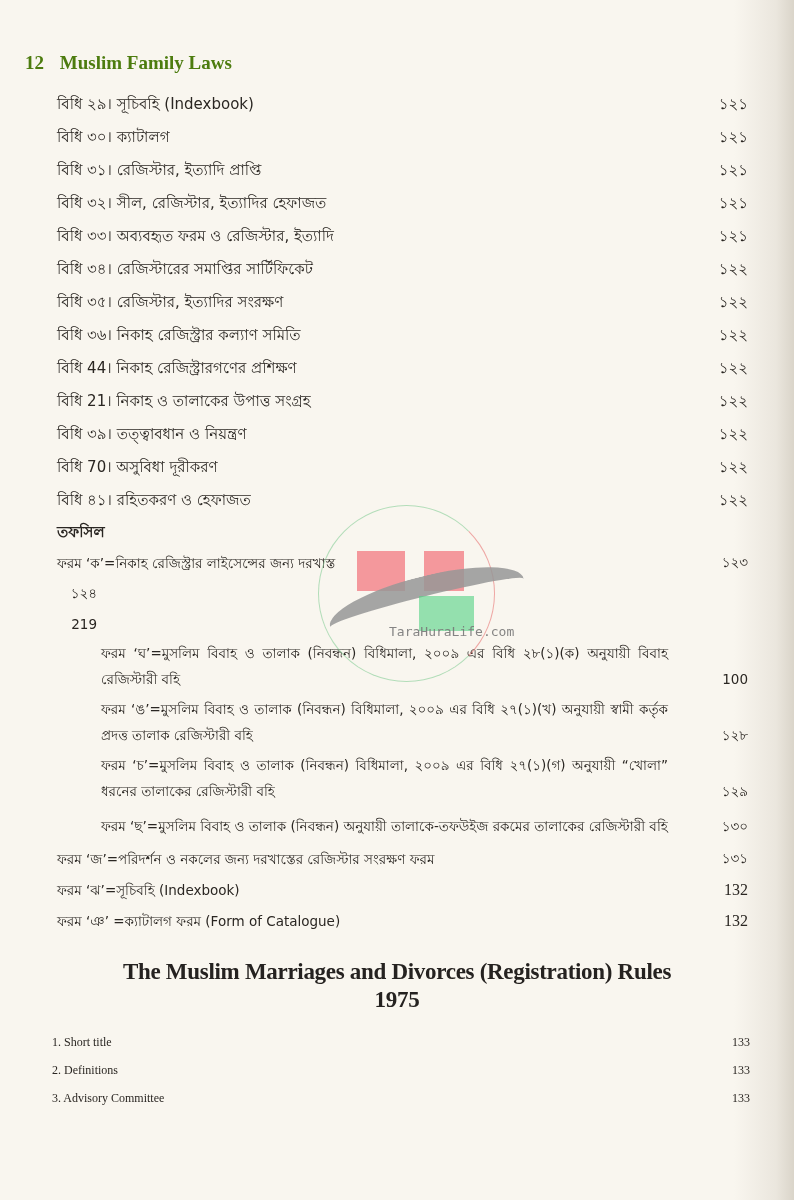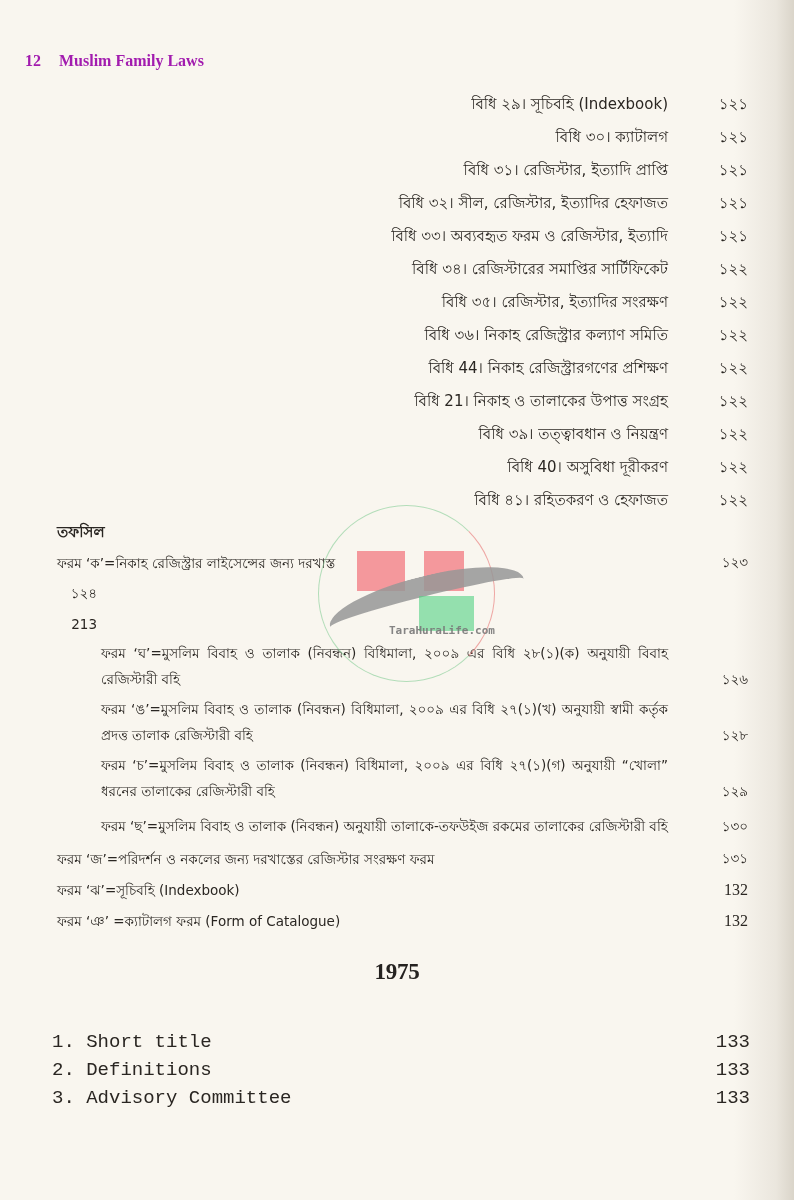--- a/index.html
+++ b/index.html
@@ -20,22 +20,22 @@
       top: 0; right: 0;
       width: 60px; height: 1200px;
       background: linear-gradient(to right, rgba(249,246,239,0) 0%, rgba(225,220,210,0.6) 70%, rgba(210,204,192,0.8) 100%);
       pointer-events: none;
     }
     .running-head {
       position: absolute;
       top: 52px;
       left: 25px;
       font-weight: bold;
-      font-size: 16px;
-      color: #a21caf;
+      font-size: 19px;
+      color: #4d7c0f;
     }
     .running-head .pg {
       display: inline-block;
       width: 30px;
     }
     .toc {
       position: absolute;
       left: 57px;
       right: 46px;
       top: 88px;
@@ -52,21 +52,21 @@
       flex: 1;
       padding-right: 40px;
       line-height: 25px;
     }
     .row .page {
       width: 40px;
       text-align: right;
       line-height: 25px;
     }
     .rule-row { height: 33px; align-items: center; }
-    .rule-row .label, .rule-row .page { line-height: 33px; text-align: right; }
+    .rule-row .label, .rule-row .page { line-height: 33px; }
     .heading {
       font-family: "DejaVu Sans", sans-serif;
       font-weight: bold;
       font-size: 15px;
       height: 30px;
       line-height: 30px;
     }
     .form-row {
       font-size: 13.5px;
       min-height: 31px;
@@ -94,24 +94,24 @@
     }
     .en-toc {
       position: absolute;
       left: 52px;
       right: 44px;
       top: 1028px;
     }
     .en-row {
       display: flex;
       justify-content: space-between;
-      font-size: 19px;
+      font-size: 12px;
       line-height: 28px;
       height: 28px;
-      font-family: Liberation Mono, monospace;
+      font-family: Liberation Serif, serif;
     }
     .watermark {
       position: absolute;
       left: 318px;
       top: 505px;
       width: 175px;
       height: 175px;
       border-radius: 50%;
       border: 1.5px solid rgba(120, 200, 140, 0.55);
       border-right-color: rgba(230, 100, 100, 0.55);
@@ -140,24 +140,23 @@
     .wm-l {
       position: absolute;
       left: 100px; top: 90px;
       width: 55px; height: 35px;
       background: rgba(80, 210, 130, 0.6);
     }
     .wm-text {
       position: absolute;
       left: 70px; top: 118px;
       font-family: "DejaVu Sans Mono", monospace;
-      font-size: 11px;
+      font-size: 13px;
       color: rgba(120, 120, 120, 0.9);
       white-space: nowrap;
-      font-weight: bold;
     }
   </style>
 </head>
 <body>
 
 <div class="page-shadow"></div>
 
 <div class="running-head">
   <span class="pg">12</span>
   <span>Muslim Family Laws</span>
@@ -202,43 +201,43 @@
     </div>
   <div class="row rule-row">
       <span class="label">বিধি 21। নিকাহ ও তালাকের উপাত্ত সংগ্রহ</span>
       <span class="page">১২২</span>
     </div>
   <div class="row rule-row">
       <span class="label">বিধি ৩৯। তত্ত্বাবধান ও নিয়ন্ত্রণ</span>
       <span class="page">১২২</span>
     </div>
   <div class="row rule-row">
-      <span class="label">বিধি 40। অসুবিধা দূরীকরণ</span>
+      <span class="label">বিধি 70। অসুবিধা দূরীকরণ</span>
       <span class="page">১২২</span>
     </div>
   <div class="row rule-row">
       <span class="label">বিধি ৪১। রহিতকরণ ও হেফাজত</span>
       <span class="page">১২২</span>
     </div>
 
   <div class="heading">তফসিল</div>
 
   <div class="row form-row">
       <span class="label">ফরম ‘ক’=নিকাহ রেজিস্ট্রার লাইসেন্সের জন্য দরখাস্ত</span>
       <span class="page">১২৩</span>
     </div>
   <div class="row form-row">
       <span class="page">১২৪</span>
     </div>
   <div class="row form-row">
-      <span class="page">213</span>
+      <span class="page">219</span>
     </div>
   <div class="row form-row multi">
       <span class="label">ফরম ‘ঘ’=মুসলিম বিবাহ ও তালাক (নিবন্ধন) বিধিমালা, ২০০৯ এর বিধি ২৮(১)(ক) অনুযায়ী বিবাহ রেজিস্টারী বহি</span>
-      <span class="page">১২৬</span>
+      <span class="page">100</span>
     </div>
   <div class="row form-row multi">
       <span class="label">ফরম ‘ঙ’=মুসলিম বিবাহ ও তালাক (নিবন্ধন) বিধিমালা, ২০০৯ এর বিধি ২৭(১)(খ) অনুযায়ী স্বামী কর্তৃক প্রদত্ত তালাক রেজিস্টারী বহি</span>
       <span class="page">১২৮</span>
     </div>
   <div class="row form-row multi">
       <span class="label">ফরম ‘চ’=মুসলিম বিবাহ ও তালাক (নিবন্ধন) বিধিমালা, ২০০৯ এর বিধি ২৭(১)(গ) অনুযায়ী “খোলা” ধরনের তালাকের রেজিস্টারী বহি</span>
       <span class="page">১২৯</span>
     </div>
   <div class="row form-row multi">
@@ -253,20 +252,21 @@
       <span class="label">ফরম ‘ঝ’=সূচিবহি (Indexbook)</span>
       <span class="page latin">132</span>
     </div>
   <div class="row form-row">
       <span class="label">ফরম ‘ঞ’ =ক্যাটালগ ফরম (Form of Catalogue)</span>
       <span class="page latin">132</span>
     </div>
 </div>
 
 <div class="section-title">
+  <div>The Muslim Marriages and Divorces (Registration) Rules</div>
   <div>1975</div>
 </div>
 
 <div class="en-toc">
   <div class="en-row">
       <span>1. Short title</span>
       <span>133</span>
     </div>
   <div class="en-row">
       <span>2. Definitions</span>

